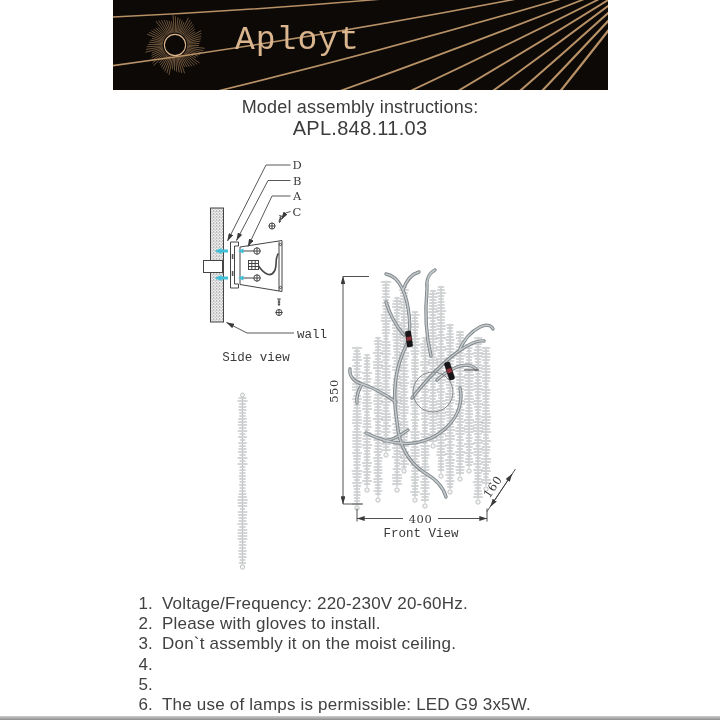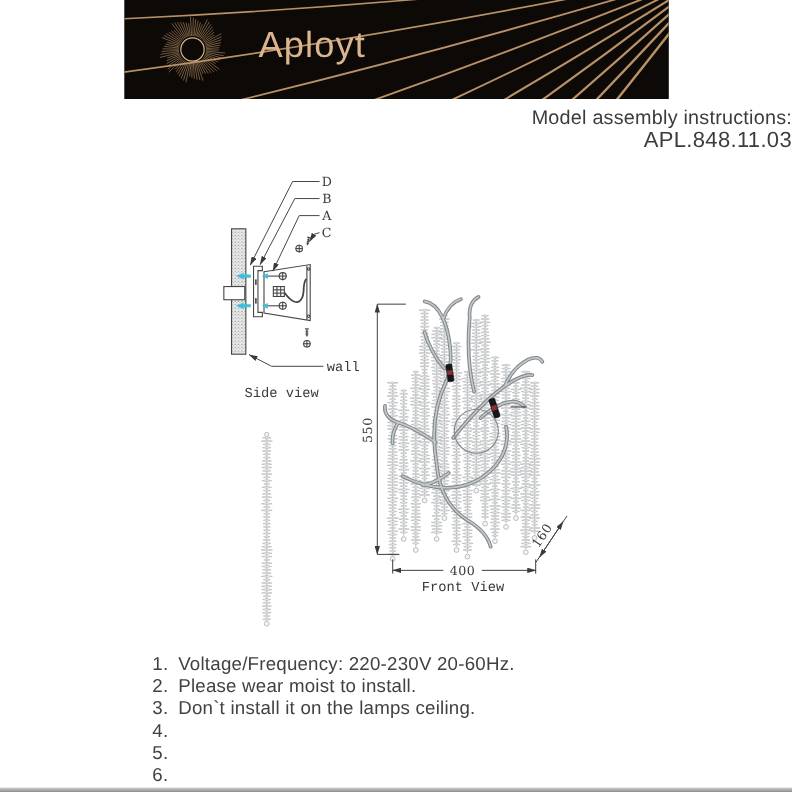--- a/index.html
+++ b/index.html
@@ -9,25 +9,25 @@
     font-family:"Liberation Sans",sans-serif;
   }
   
   .banner{
     position:absolute;left:113px;top:0;width:495px;height:90px;
     background:#0c0907;overflow:hidden;
   }
   .banner svg{position:absolute;left:0;top:0;}
   .brand-name{
     position:absolute;left:122px;top:22px;
-    font-family:Liberation Sans, sans-serif;
+    font-family:Liberation Mono, monospace;
     font-size:33px;letter-spacing:1px;color:#dab58d;font-weight:400;
   }
   
-  .title-block{position:absolute;left:0;top:97px;width:720px;text-align:right;color:#3c3c3c;}
+  .title-block{position:absolute;left:0;top:97px;width:720px;text-align:center;color:#3c3c3c;}
   .title-heading{font-size:18px;font-weight:500;letter-spacing:.2px;line-height:21px;}
   .title-model{font-size:20px;font-weight:500;letter-spacing:.3px;line-height:21px;}
   
   #diagram{position:absolute;left:0;top:0;}
   .cad-serif{font-family:"DejaVu Serif",serif;font-size:11.5px;fill:#3a3a3a;}
   .cad-mono{font-family:"Liberation Mono",monospace;font-size:12.5px;fill:#3a3a3a;}
   .cad-dim{font-family:"DejaVu Serif",serif;font-size:11.5px;fill:#3a3a3a;letter-spacing:.5px;}
   
   .instr{position:absolute;left:129px;top:594px;width:560px;color:#414141;}
   .instr-item{display:flex;line-height:20.2px;font-size:17px;letter-spacing:.2px;}
@@ -351,30 +351,31 @@
   </g>
 </svg>
 
 <div class="instr">
   <div class="instr-item">
     <span class="instr-num">1.</span>
     <span>Voltage/Frequency: 220-230V 20-60Hz.</span>
   </div>
   <div class="instr-item">
     <span class="instr-num">2.</span>
-    <span>Please wear moist to install.</span>
+    <span>Please with gloves to install.</span>
   </div>
   <div class="instr-item">
     <span class="instr-num">3.</span>
-    <span>Don`t install it on the lamps ceiling.</span>
+    <span>Don`t assembly it on the moist ceiling.</span>
   </div>
   <div class="instr-item">
     <span class="instr-num">4.</span>
   </div>
   <div class="instr-item">
     <span class="instr-num">5.</span>
   </div>
   <div class="instr-item">
     <span class="instr-num">6.</span>
+    <span>The use of lamps is permissible: LED G9 3x5W.</span>
   </div>
 </div>
 
 <div class="bottom-strip"></div>
 
 </body></html>

